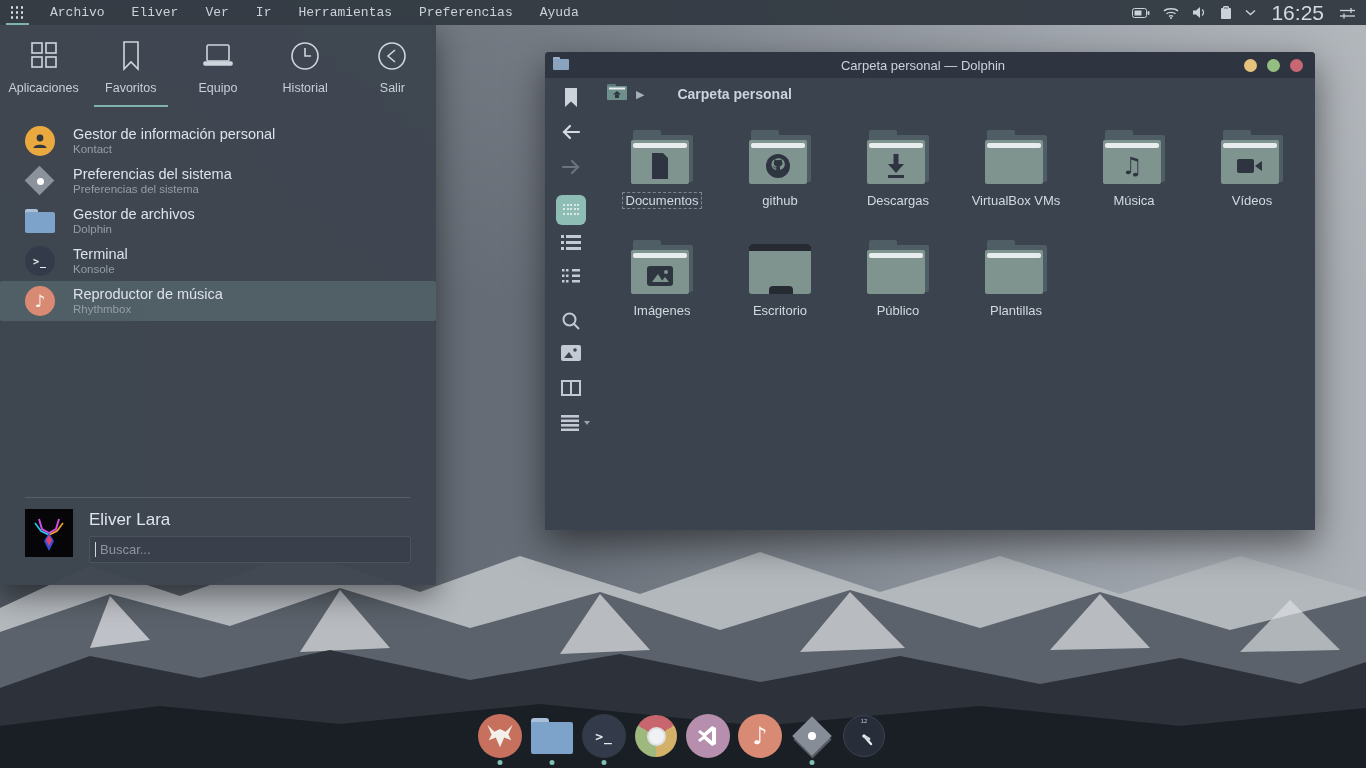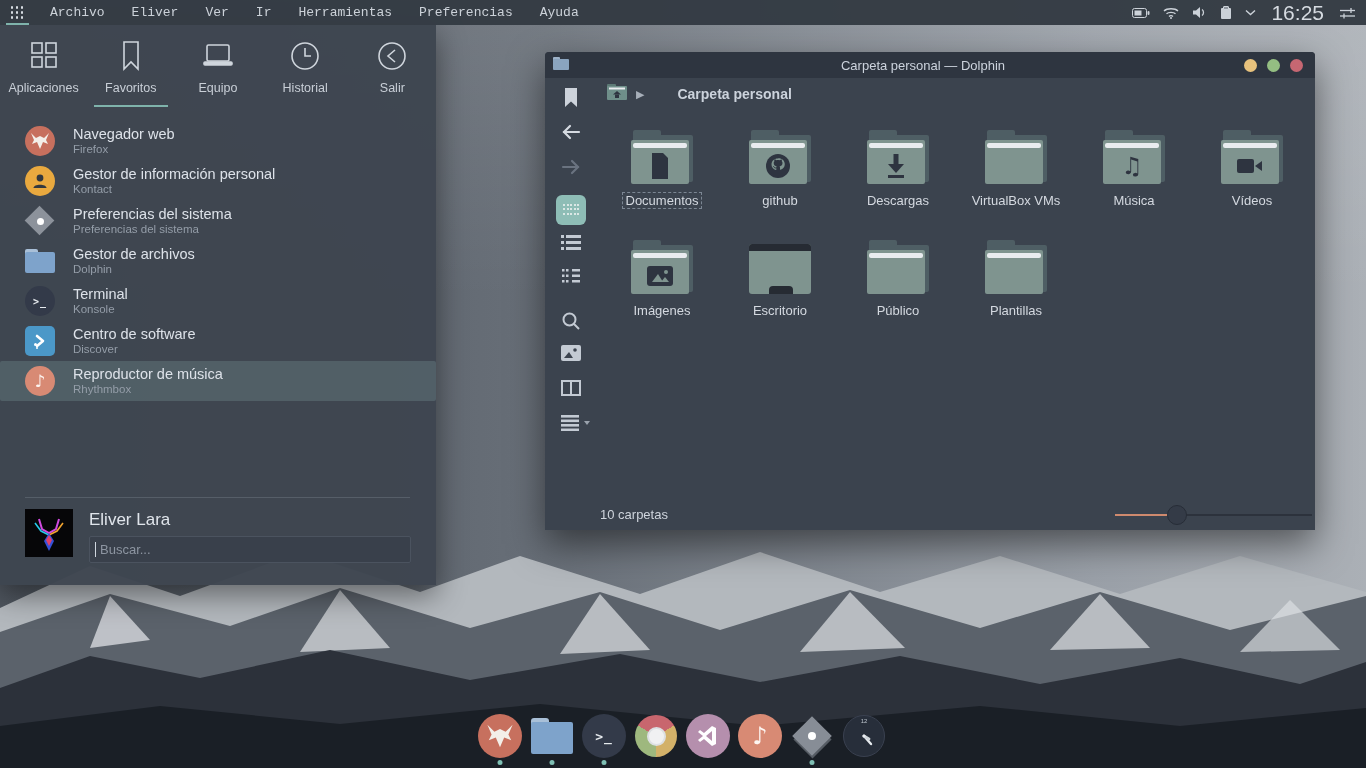--- a/index.html
+++ b/index.html
@@ -269,33 +269,20 @@
           <polyline points="19,10 12,16 19,22"></polyline>
         </svg>
       <span class="tlabel">Salir</span>
       <span class="tline"></span>
     </div>
   </div>
 
   <div class="app-list">
     <div class="app-row">
       <span class="app-ico">
-          <span class="circle30" style="background:#c7705e">
-        <svg width="20" height="18" viewBox="0 0 20 18">
-              <path fill="#f3efe9" d="M1 1 L6 6 L10 4 L14 6 L19 1 L16 8 L18 12 L13 10 L10 17 L7 10 L2 12 L4 8 Z"></path>
-            </svg>
-      </span>
-        </span>
-      <span class="app-text">
-          <div class="app-title">Navegador web</div>
-          <div class="app-sub">Firefox</div>
-        </span>
-    </div>
-    <div class="app-row">
-      <span class="app-ico">
           <span class="circle30" style="background:#e9a93f">
         <svg width="18" height="18" viewBox="0 0 18 18">
               <circle cx="9" cy="6" r="3.4" fill="#32383f"></circle>
               <path d="M2.5 16 C2.5 11.5 15.5 11.5 15.5 16 Z" fill="#32383f"></path>
             </svg>
       </span>
         </span>
       <span class="app-text">
           <div class="app-title">Gestor de información personal</div>
           <div class="app-sub">Kontact</div>
@@ -327,35 +314,20 @@
     </div>
     <div class="app-row">
       <span class="app-ico">
           <span class="circle30" style="background:#333a49">
         <span class="term-text" style="font-size:10px">&gt;_</span>
       </span>
         </span>
       <span class="app-text">
           <div class="app-title">Terminal</div>
           <div class="app-sub">Konsole</div>
-        </span>
-    </div>
-    <div class="app-row">
-      <span class="app-ico">
-          <span class="discover-sq">
-        <svg width="18" height="18" viewBox="0 0 18 18">
-              <polyline points="6,4 12,9 6,14" fill="none" stroke="#fff" stroke-width="2.6" stroke-linecap="round" stroke-linejoin="round"></polyline>
-              <circle cx="4.5" cy="12.5" r="1.5" fill="#fff"></circle>
-              <circle cx="6" cy="16" r="1" fill="#fff"></circle>
-            </svg>
-      </span>
-        </span>
-      <span class="app-text">
-          <div class="app-title">Centro de software</div>
-          <div class="app-sub">Discover</div>
         </span>
     </div>
     <div class="app-row selected">
       <span class="app-ico">
           <span class="circle30" style="background:#d88a74">
         <span style="color:#fdf5f1;font-size:17px;font-family:'DejaVu Sans',sans-serif">♪</span>
       </span>
         </span>
       <span class="app-text">
           <div class="app-title">Reproductor de música</div>
@@ -629,28 +601,20 @@
           <i class="f-tab"></i>
             <i class="f-backbody"></i>
             <i class="f-front"></i>
             <i class="f-strip"></i>
         </span>
         <span class="flabel">Plantillas</span>
       </div>
     </div>
   </div>
 
-  <div class="statusbar">
-    <span class="status-text">10 carpetas</span>
-    <div class="zoom-slider">
-      <span class="zs-fill"></span>
-      <span class="zs-rest"></span>
-      <span class="zs-thumb"></span>
-    </div>
-  </div>
 </div>
 
 <div class="dock">
   <div class="dock-item">
     <span class="dcircle" style="background:#c7705e">
       <svg width="28" height="26" viewBox="0 0 20 18">
           <path fill="#f3efe9" d="M1 1 L6 6 L10 4 L14 6 L19 1 L16 8 L18 12 L13 10 L10 17 L7 10 L2 12 L4 8 Z"></path>
         </svg>
     </span>
     <span class="dock-dot"></span>

